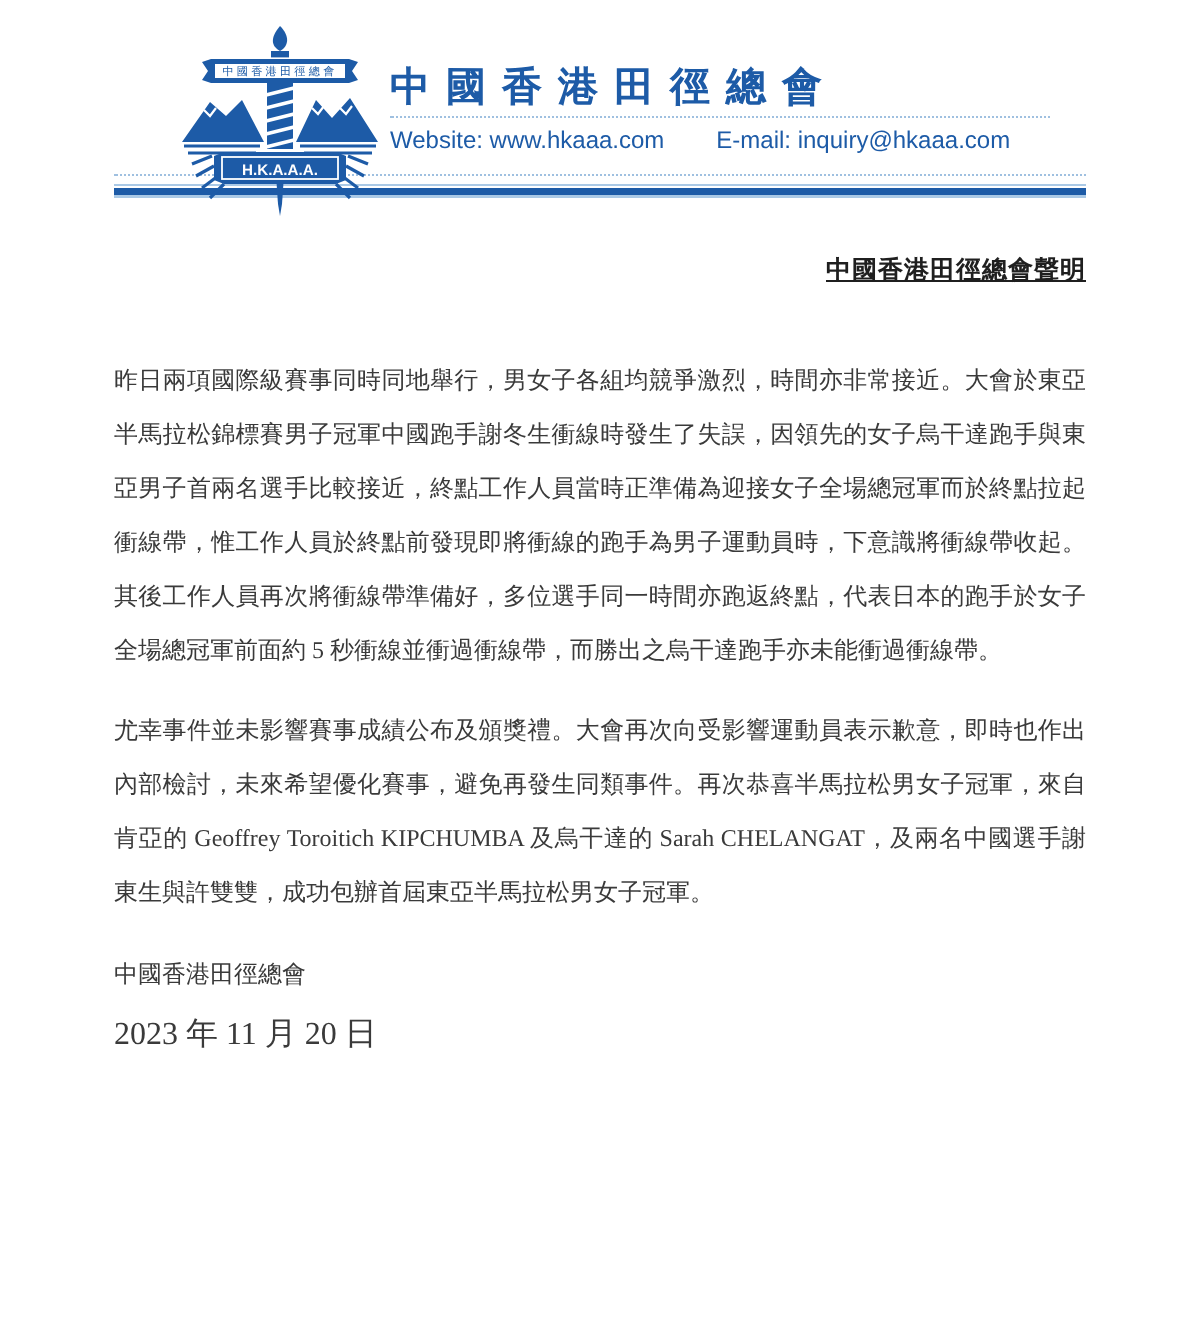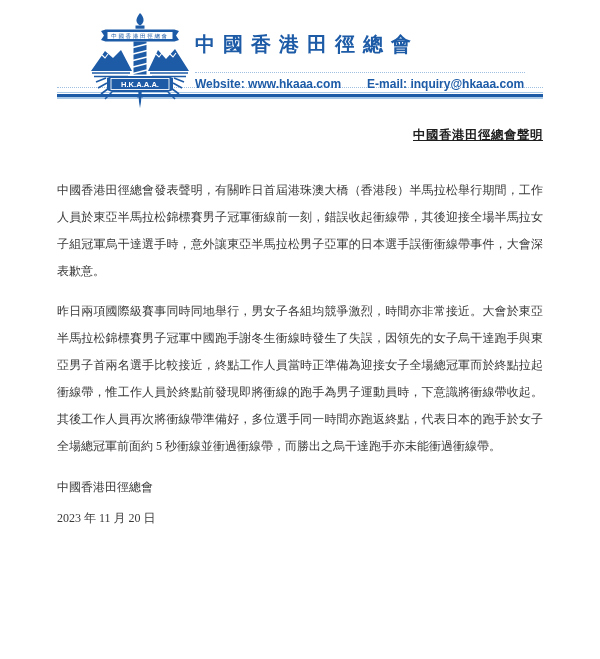--- a/index.html
+++ b/index.html
@@ -21,25 +21,25 @@
   .header-text { margin-left: 138px; padding-top: 18px; font-family: "Liberation Sans", sans-serif; }
   .org-zh {
     color: #1d5ba7; font-weight: bold; font-size: 20px;
     letter-spacing: 8px; line-height: 24px; white-space: nowrap;
   }
   .org-en {
     color: #1d5ba7; font-weight: bold; font-size: 14.5px;
     letter-spacing: -0.2px; line-height: 17px; margin-top: 2px; white-space: nowrap;
   }
   .contact-row {
-    margin-top: 16px; padding-top: 4px;
+    margin-top: 2px; padding-top: 4px;
     border-top: 1px dotted #9fc0e0;
     width: 330px;
     display: flex; gap: 26px;
-    color: #1d5ba7; font-weight: bold; font-size: 12px; white-space: nowrap;
+    color: #1d5ba7; font-weight: normal; font-size: 12px; white-space: nowrap;
   }
   .dotted-rule { margin: 3px 57px 0; border-top: 1px dotted #9fc0e0; }
   .divider-bar {
     margin: 4px 57px 0; height: 7px;
     background: linear-gradient(
       to bottom,
       #aac9e6 0px, #aac9e6 1px,
       #ffffff 1px, #ffffff 2px,
       #1d5ba7 2px, #1d5ba7 5.5px,
       #aac9e6 5.5px, #aac9e6 7px
@@ -56,21 +56,21 @@
     color: #1f1f1f;
   }
   .statement p.body-para {
     margin-top: 13px;
     font-size: 12px; line-height: 27px;
     text-align: justify;
     color: #3a3a3a;
   }
   .statement p.body-para:first-of-type { margin-top: 33px; }
   .signature { margin-top: 17px; font-size: 12px; line-height: 20px; color: #3a3a3a; }
-  .doc-date  { margin-top: 11px; font-size: 12px; line-height: 20px; color: #3a3a3a; }
+  .doc-date  { margin-top: 11px; font-size: 16px; line-height: 20px; color: #3a3a3a; }
 </style>
 </head>
 <body>
 
 <div class="page">
 
   <header class="header">
 
     <svg class="logo" viewBox="0 0 100 102" xmlns="http://www.w3.org/2000/svg" aria-hidden="true">
       <g fill="#1d5ba7" stroke="none">
@@ -139,20 +139,20 @@
       </div>
     </div>
   </header>
 
   <div class="dotted-rule"></div>
   <div class="divider-bar"></div>
 
   <main class="content statement">
     <h1 class="doc-title">中國香港田徑總會聲明</h1>
 
-    <p class="body-para">中國香港田徑總會發表聲明，有關昨日首屆港珠澳大橋（香港段）半馬拉松舉行期間，工作人員於東亞半馬拉松錦標賽男子冠軍衝線前一刻，錯誤收起衝線帶，其後迎接全場半馬拉女子組冠軍烏干達選手時，意外讓東亞半馬拉松男子亞軍的日本選手誤衝衝線帶事件，大會深表歉意。</p>
     <p class="body-para">昨日兩項國際級賽事同時同地舉行，男女子各組均競爭激烈，時間亦非常接近。大會於東亞半馬拉松錦標賽男子冠軍中國跑手謝冬生衝線時發生了失誤，因領先的女子烏干達跑手與東亞男子首兩名選手比較接近，終點工作人員當時正準備為迎接女子全場總冠軍而於終點拉起衝線帶，惟工作人員於終點前發現即將衝線的跑手為男子運動員時，下意識將衝線帶收起。其後工作人員再次將衝線帶準備好，多位選手同一時間亦跑返終點，代表日本的跑手於女子全場總冠軍前面約 5 秒衝線並衝過衝線帶，而勝出之烏干達跑手亦未能衝過衝線帶。</p>
+    <p class="body-para">尤幸事件並未影響賽事成績公布及頒獎禮。大會再次向受影響運動員表示歉意，即時也作出內部檢討，未來希望優化賽事，避免再發生同類事件。再次恭喜半馬拉松男女子冠軍，來自肯亞的 Geoffrey Toroitich KIPCHUMBA 及烏干達的 Sarah CHELANGAT，及兩名中國選手謝東生與許雙雙，成功包辦首屆東亞半馬拉松男女子冠軍。</p>
 
     <p class="signature">中國香港田徑總會</p>
     <p class="doc-date">2023 年 11 月 20 日</p>
   </main>
 
 </div>
 
 </body></html>

